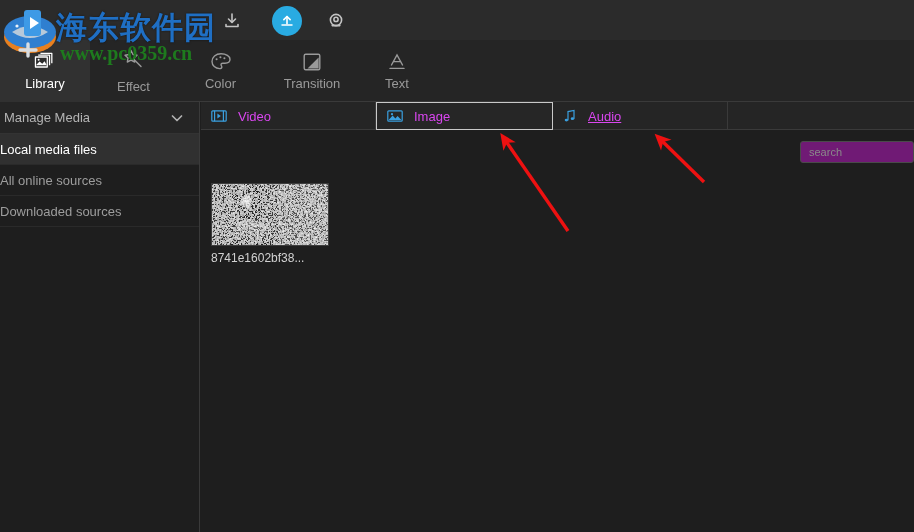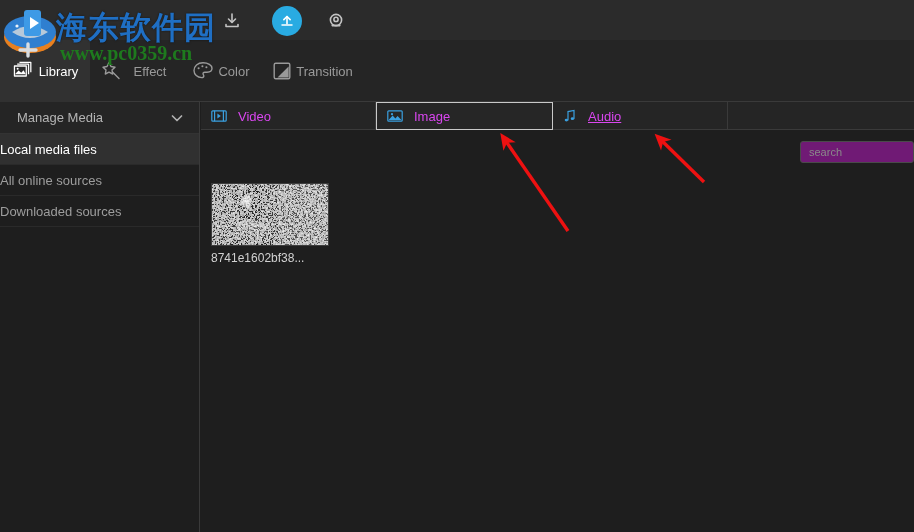--- a/index.html
+++ b/index.html
@@ -37,21 +37,21 @@
   
   .navbar {
     position: absolute; left: 0; top: 40px;
     width: 914px; height: 62px;
     background: #252525;
     border-bottom: 1px solid #3a3a3a;
   }
   .nav-item {
     position: absolute; top: 0;
     height: 62px;
-    display: flex; flex-direction: row;
+    display: flex; flex-direction: column;
     align-items: center; justify-content: center;
     gap: 3px;
     cursor: pointer;
     color: #9a9a9a;
     font-size: 13px;
   }
   .nav-item .nav-ico {
     height: 22px; display: flex; align-items: center; justify-content: center;
   }
   .nav-item.active {
@@ -63,21 +63,21 @@
   .sidebar {
     position: absolute; left: 0; top: 102px;
     width: 200px; height: 430px;
     background: #1e1e1e;
     border-right: 1px solid #3a3a3a;
   }
   .side-head {
     position: relative;
     height: 32px;
     display: flex; align-items: center;
-    padding: 0 17px;
+    padding: 0 4px;
     color: #b4b4b4;
     font-size: 13px;
     background: #252525;
     border-bottom: 1px solid #333333;
     cursor: pointer;
   }
   .side-head .chev {
     position: absolute; right: 14px; top: 50%;
     transform: translateY(-50%);
     display: flex;
@@ -269,20 +269,30 @@
     <div class="nav-item" style="left:264px; width:96px;">
       <span class="nav-ico">
         <svg width="22" height="22" viewBox="0 0 22 22" fill="none" stroke="#9a9a9a" stroke-width="1.4" stroke-linejoin="round">
           <rect x="3.2" y="3.2" width="15.6" height="15.6" rx="1.5"></rect>
           <path d="M17.6 17.6 L17.6 6.5 L6.5 17.6 Z" fill="#9a9a9a" stroke="none"></path>
         </svg>
       </span>
       <span>Transition</span>
     </div>
 
+    <div class="nav-item" style="left:360px; width:74px;">
+      <span class="nav-ico">
+        <svg width="22" height="22" viewBox="0 0 22 22" fill="none" stroke="#9a9a9a" stroke-width="1.4" stroke-linecap="round">
+          <path d="M5.5 14 L11 4 L16.5 14"></path>
+          <path d="M7.6 10.6 L14.4 10.6"></path>
+          <path d="M4 17.4 L18 17.4"></path>
+        </svg>
+      </span>
+      <span>Text</span>
+    </div>
   </div>
 
   <div class="sidebar">
     <div class="side-head">
       <span>Manage Media</span>
       <span class="chev">
         <svg width="16" height="16" viewBox="0 0 16 16" fill="none" stroke="#b0b0b0" stroke-width="1.7" stroke-linecap="round" stroke-linejoin="round">
           <path d="M3.5 6 L8 10.5 L12.5 6"></path>
         </svg>
       </span>

